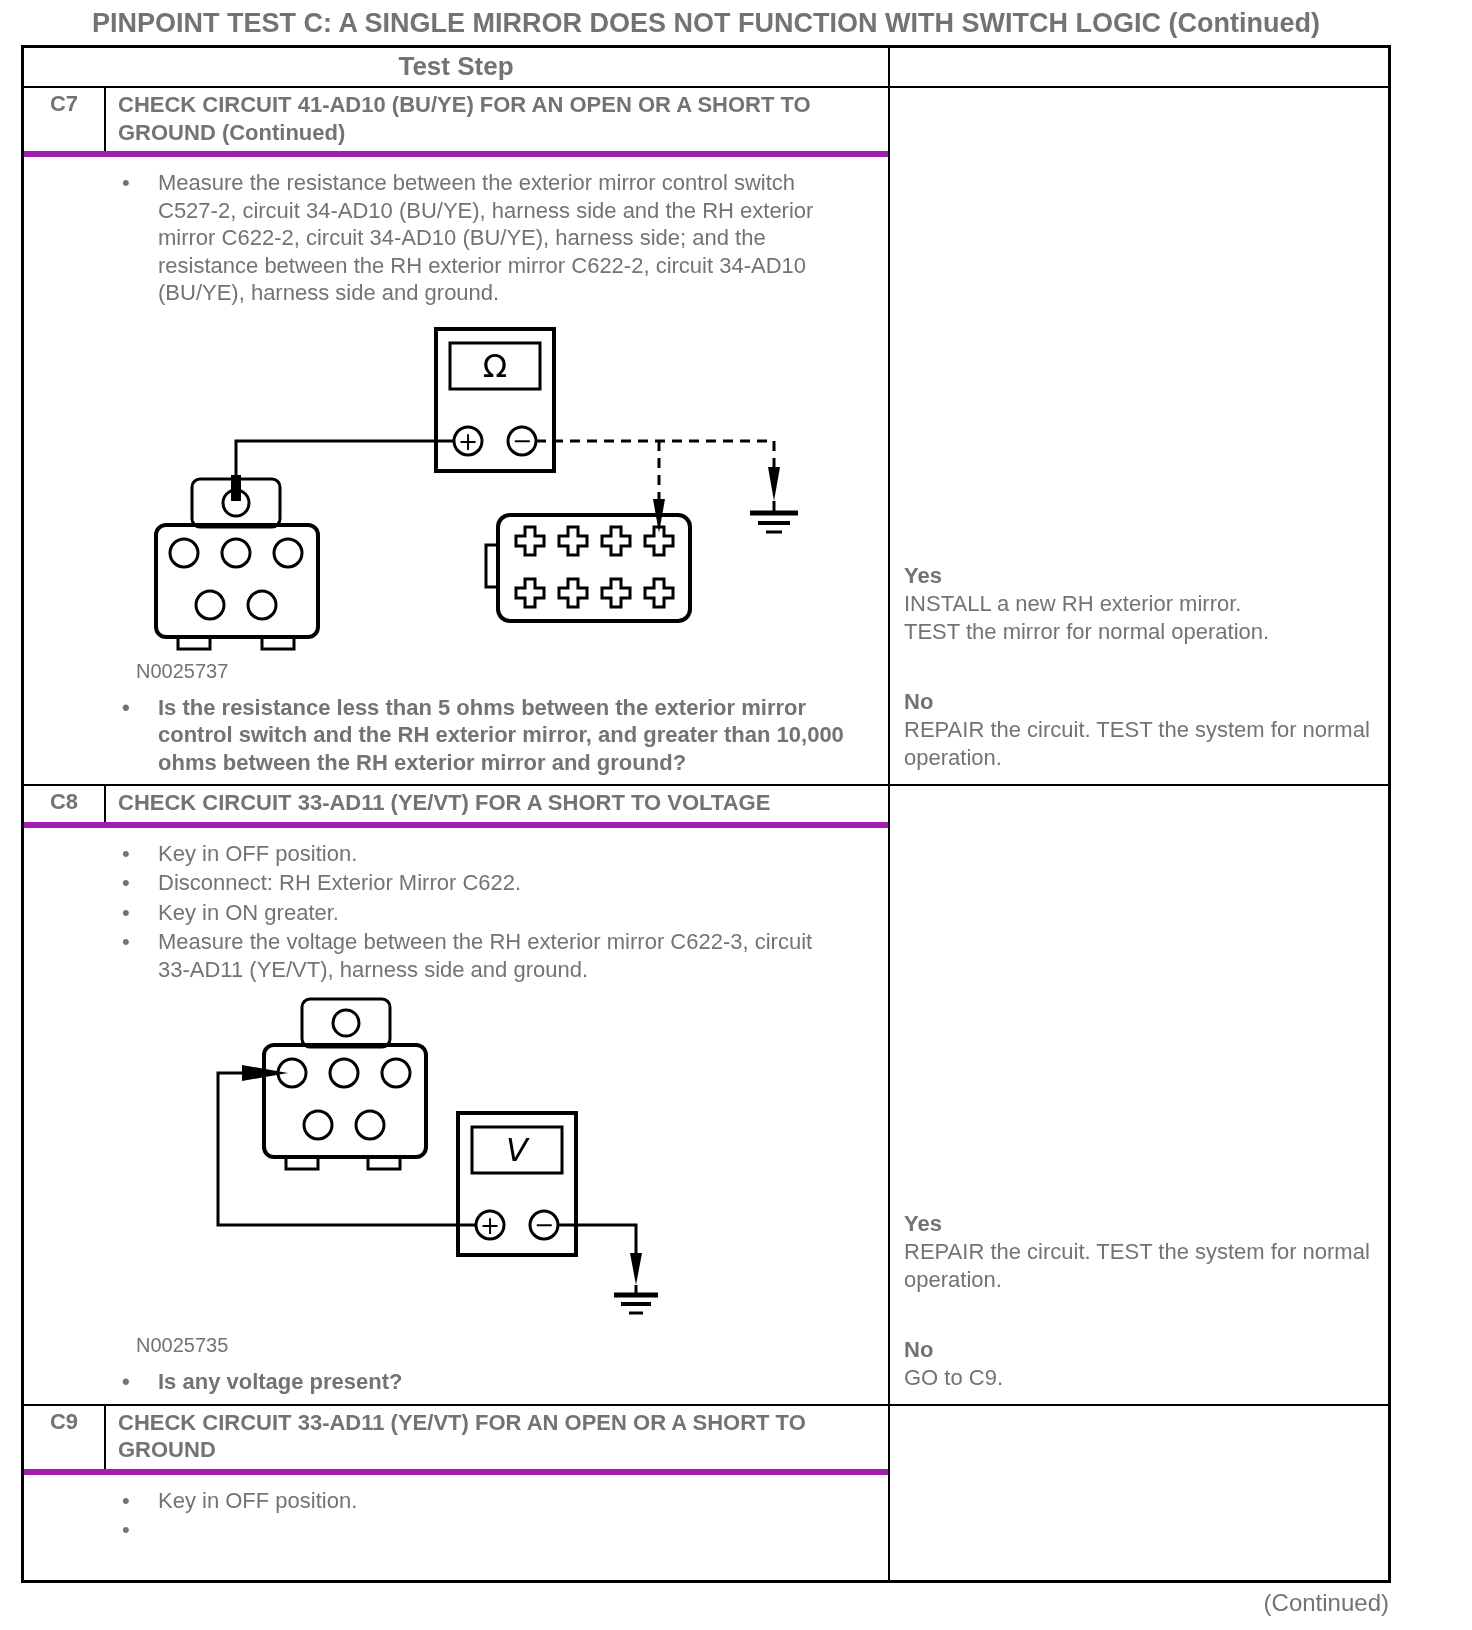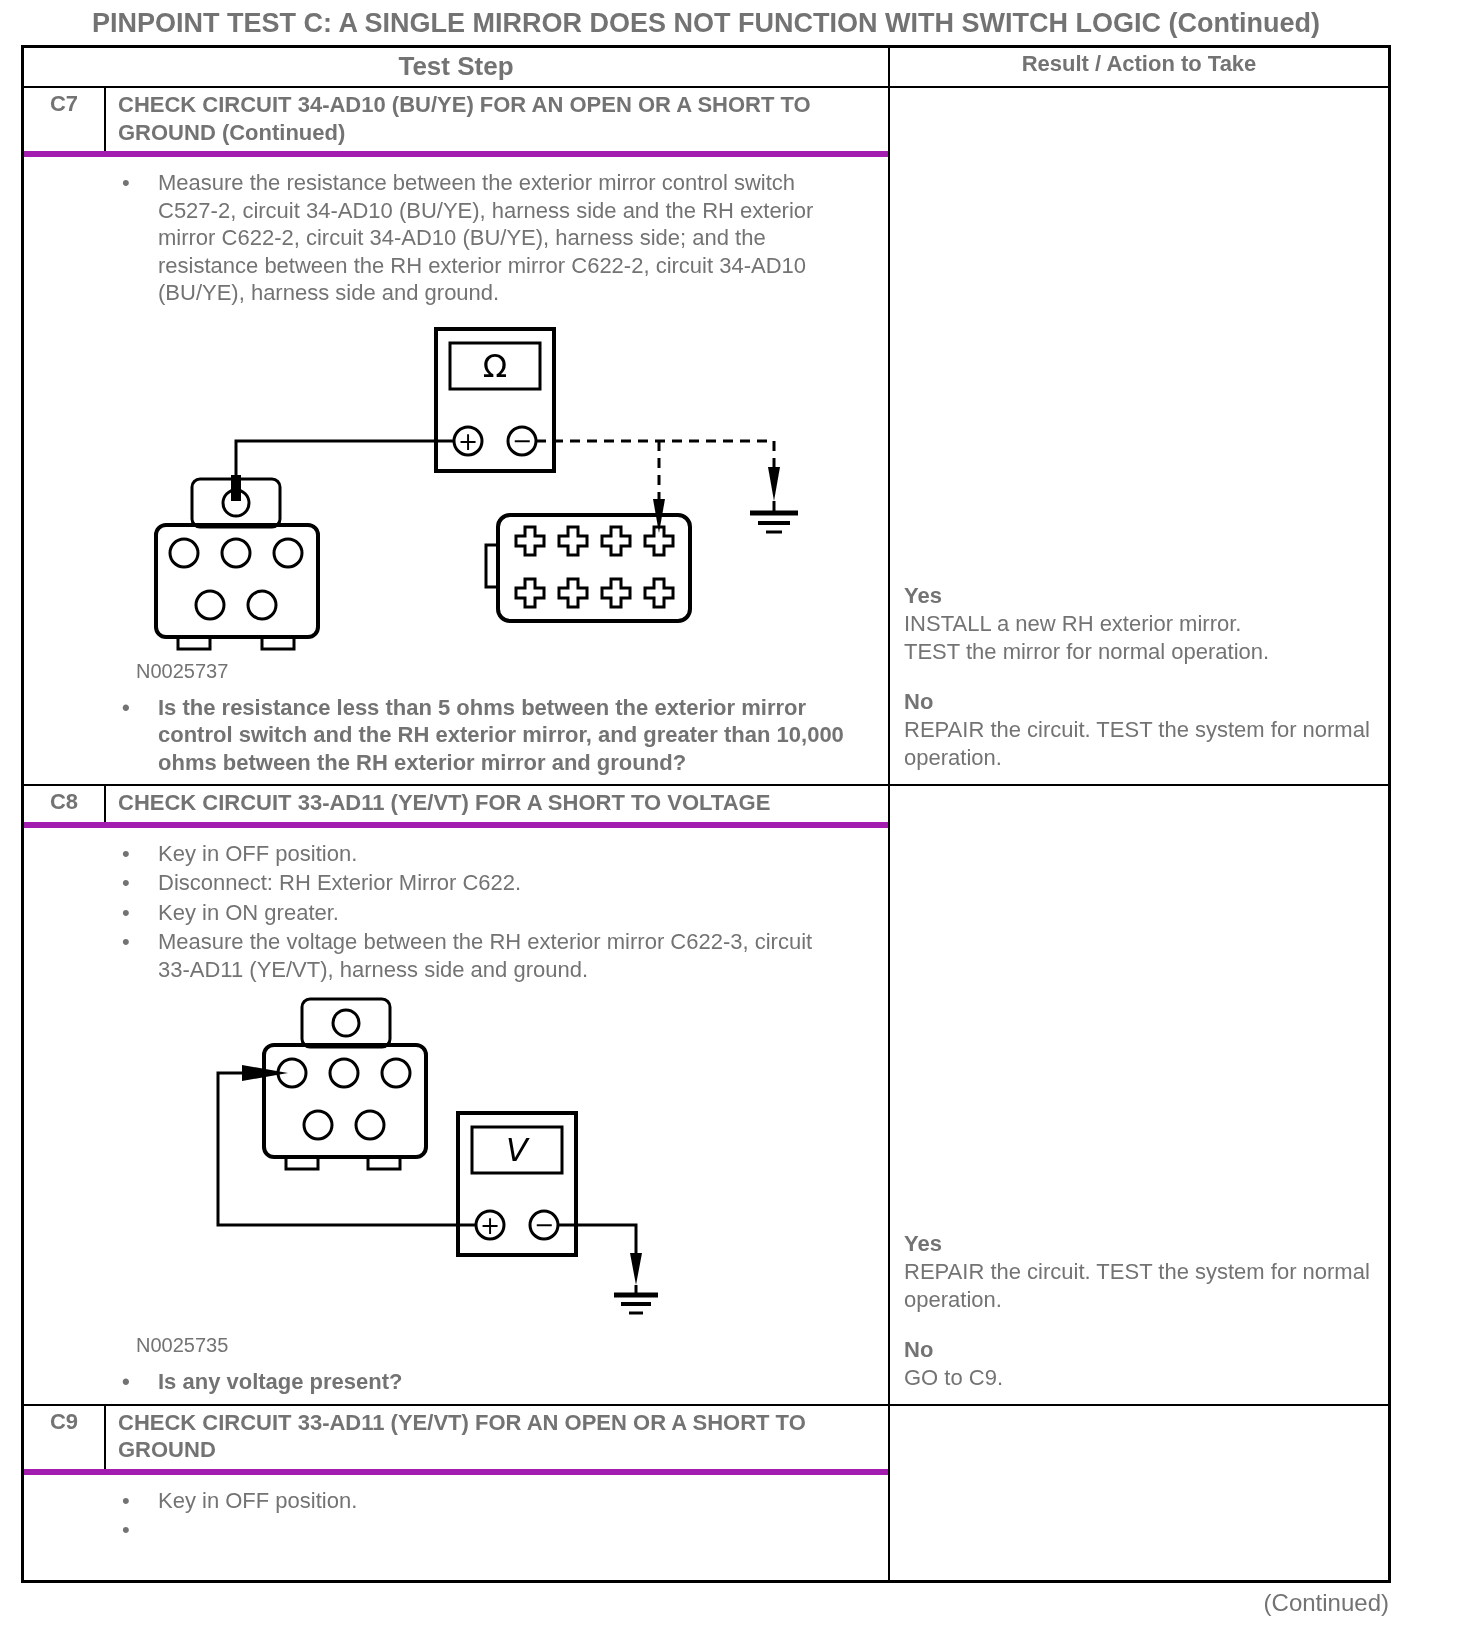--- a/index.html
+++ b/index.html
@@ -80,20 +80,21 @@
   .figure svg { display: block; }
   .fig-label { font-size: 20px; margin-top: 8px; }
   .sec-right {
     flex: 1;
     display: flex;
     flex-direction: column;
     justify-content: flex-end;
     padding: 0 18px 12px 14px;
     font-size: 22px;
     line-height: 1.27;
+    gap: 20px;
   }
   .result-block { margin-top: 22px; }
   .result-label { font-weight: bold; }
   .c9-body { min-height: 105px; }
   .footer {
     width: 1370px;
     text-align: right;
     font-size: 24px;
     padding: 6px 2px 0 0;
   }
@@ -104,28 +105,27 @@
 <body>
 
 <div class="page">
 
   <div class="title">PINPOINT TEST  C: A SINGLE MIRROR DOES NOT FUNCTION WITH SWITCH LOGIC (Continued)</div>
 
   <div class="pp-table">
 
     <div class="thead">
       <div class="th-left">Test Step</div>
-      <div class="th-right">Result / Action to Take</div>
     </div>
 
     <div class="section">
       <div class="sec-left">
         <div class="sec-head">
           <div class="step-id">C7</div>
-          <div class="step-heading">CHECK CIRCUIT 34-AD10 (BU/YE) FOR AN OPEN OR A SHORT TO GROUND (Continued)</div>
+          <div class="step-heading">CHECK CIRCUIT 41-AD10 (BU/YE) FOR AN OPEN OR A SHORT TO GROUND (Continued)</div>
         </div>
         <div class="sec-body">
           <div class="bullet-row">
             <span class="b"></span>
             <span class="bt">Measure the resistance between the exterior mirror control switch C527-2, circuit 34-AD10 (BU/YE), harness side and the RH exterior mirror C622-2, circuit 34-AD10 (BU/YE), harness side; and the resistance between the RH exterior mirror C622-2, circuit 34-AD10 (BU/YE), harness side and ground.</span>
           </div>
 
           <div class="figure">
             <svg width="680" height="332" viewBox="0 0 680 332">
               <defs>

